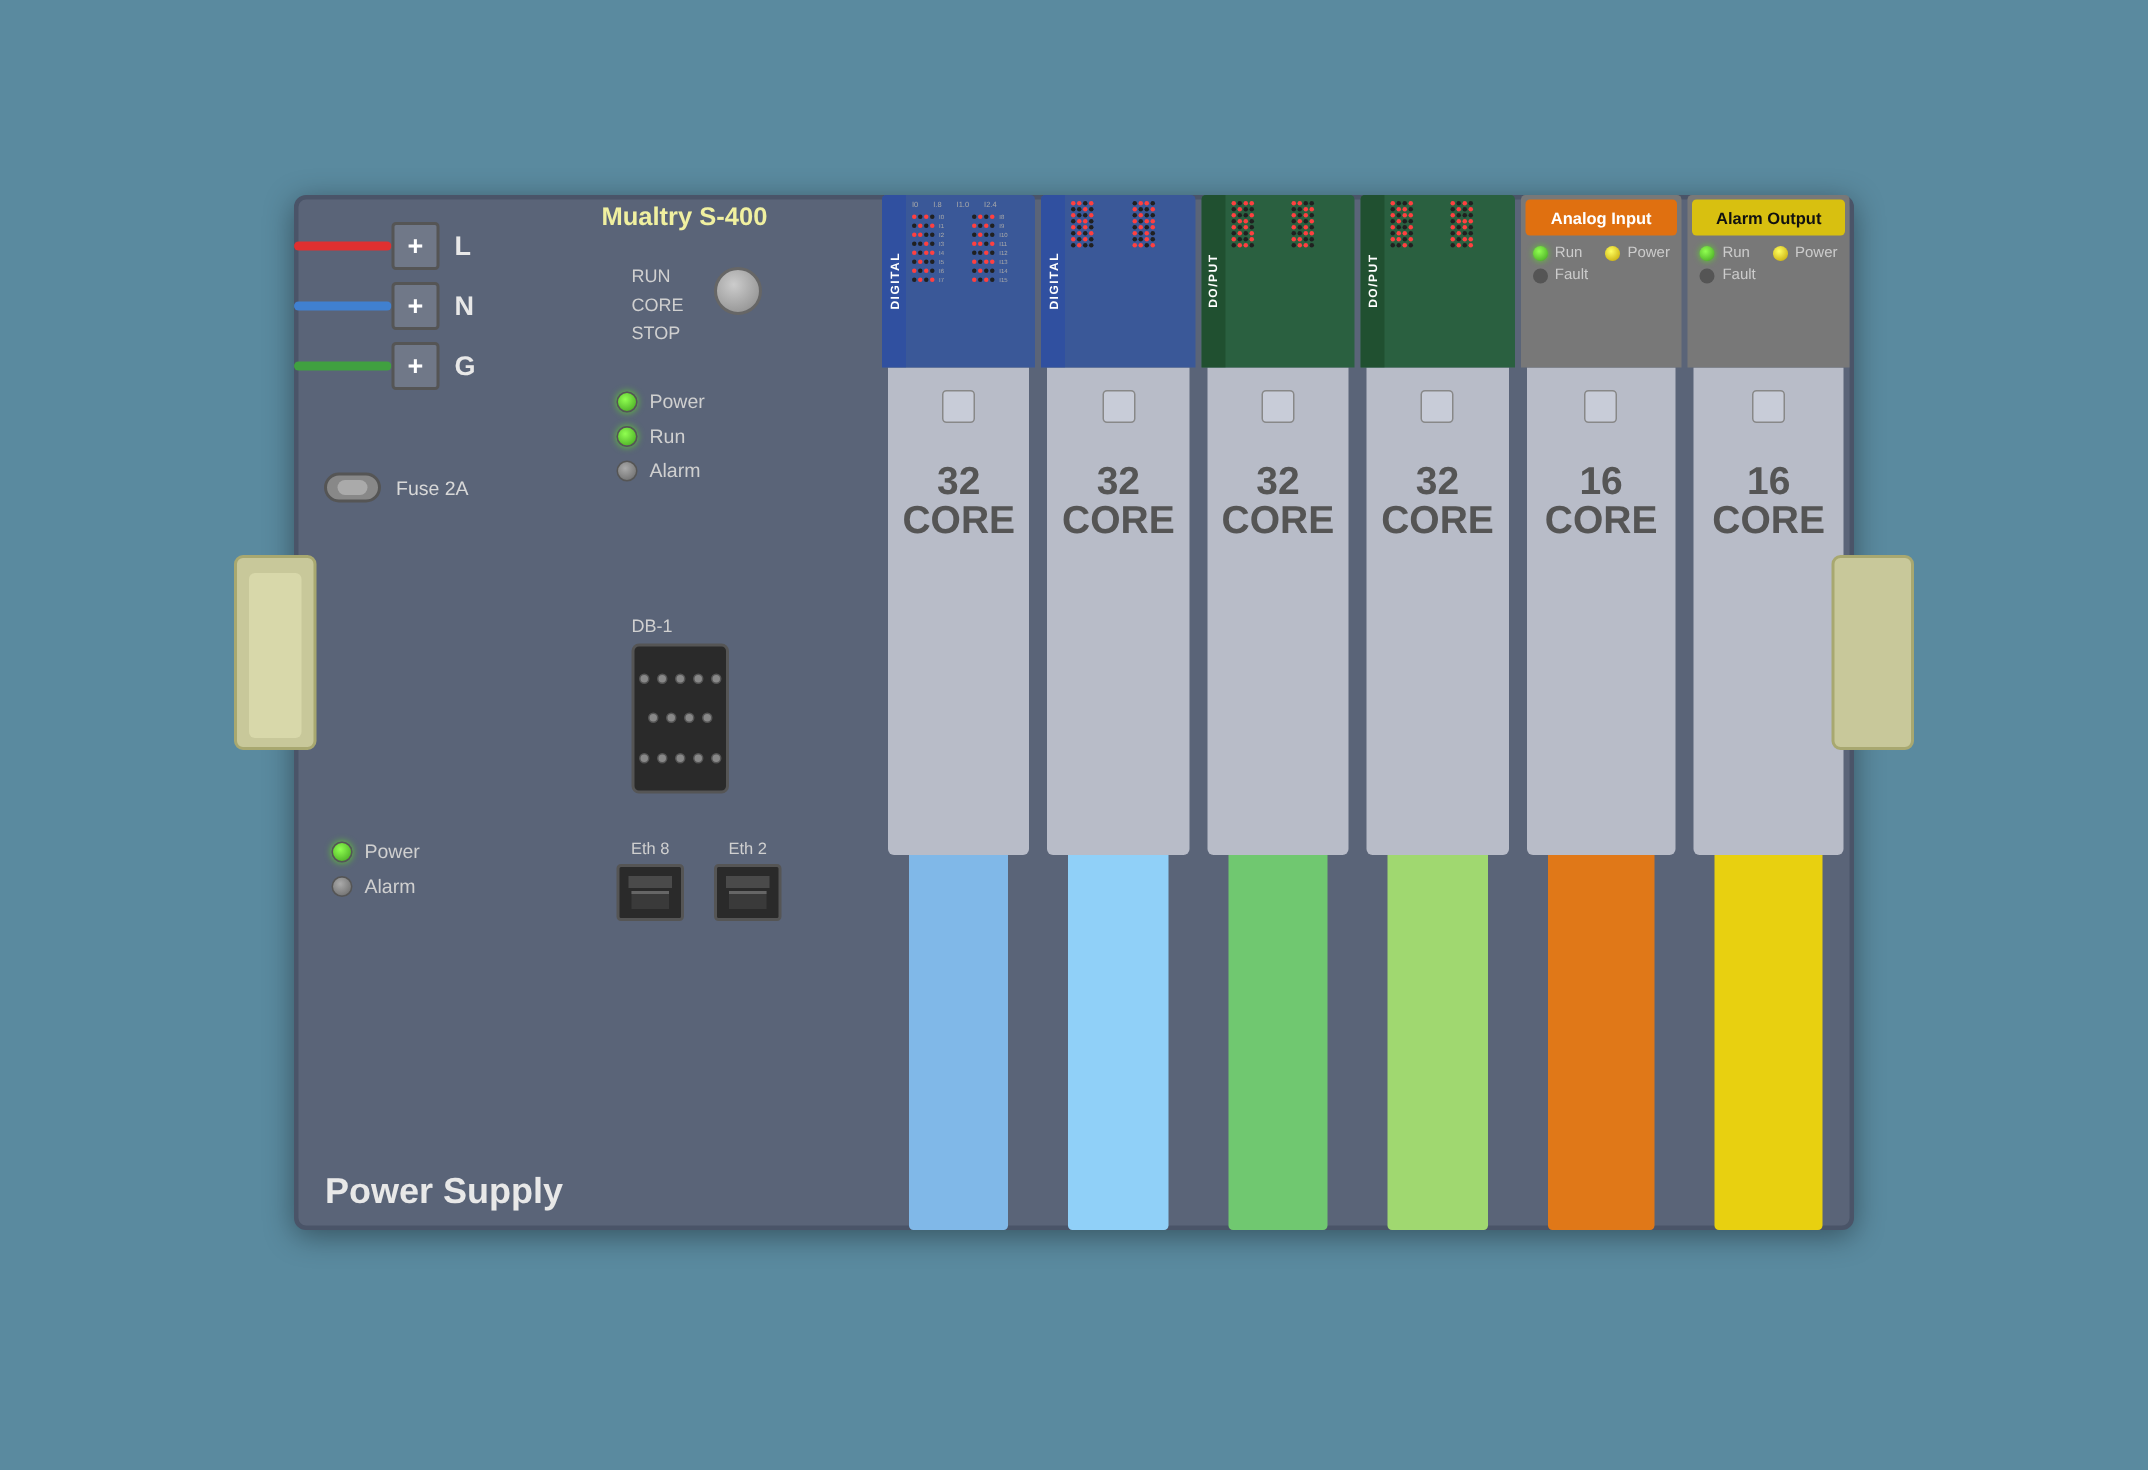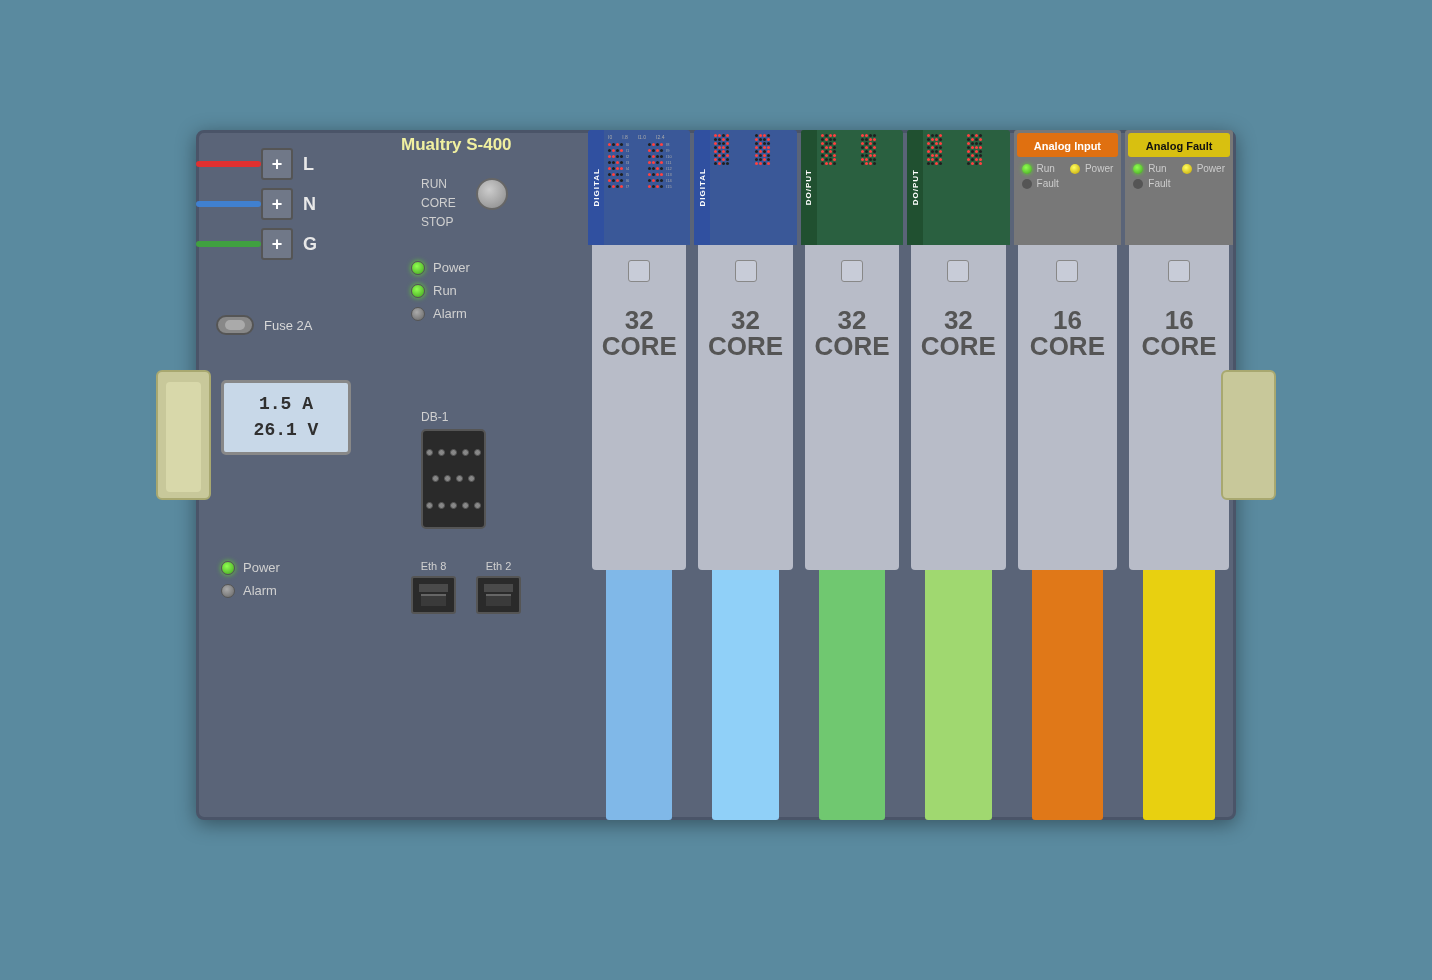--- a/index.html
+++ b/index.html
@@ -401,36 +401,35 @@
     <div class="wire-line green"></div>
     <div class="terminal-block"></div>
     <span class="wire-label">G</span>
   </div>
 
   <div class="fuse-section">
     <div class="fuse-icon"></div>
     <span class="fuse-label">Fuse 2A</span>
   </div>
 
-  <div class="display-box">
-    <div class="display-text">1.5 A</div>
-    <div class="display-text">26.1 V</div>
-  </div>
 
   <div class="ps-leds">
     <div class="led-row">
       <div class="led green"></div>
       <span class="led-label">Power</span>
     </div>
     <div class="led-row">
       <div class="led gray"></div>
       <span class="led-label">Alarm</span>
     </div>
   </div>
 
+  <div class="ps-title">
+    <span>Power Supply</span>
+  </div>
 
   <div class="plc-title">
     <span>Mualtry S-400</span>
   </div>
 
   <div class="mode-labels">
     <div class="mode-label">RUN</div>
     <div class="mode-label">CORE</div>
     <div class="mode-label">STOP</div>
   </div>
@@ -1008,21 +1007,21 @@
       <div style="flex:1; background:#b8bcc8; margin:0 4px; border-radius:0 0 4px 4px; display:flex; flex-direction:column; align-items:center; padding-top:15px;">
         <div style="width:22px;height:22px;background:#c8ccd8;border-radius:3px;border:1px solid #888;"></div>
         <div style="font-size:26px;font-weight:bold;color:#555;text-align:center;margin-top:25px;line-height:1;">16<br>CORE</div>
       </div>
       <div style="height:250px; margin:0 18px; background:#e07818; border-radius:0 0 3px 3px;"></div>
     </div>
 
     <div style="flex:1; display:flex; flex-direction:column;">
       <div style="height:115px; background:#787878; border-radius:3px 3px 0 0; position:relative; overflow:hidden;">
         <div style="background:#d8c010; border-radius:3px; margin:3px; padding:3px 5px; text-align:center;">
-          <span style="color:#111; font-size:11px; font-weight:bold;">Analog Fault</span>
+          <span style="color:#111; font-size:11px; font-weight:bold;">Alarm Output</span>
         </div>
         <div style="padding: 3px 8px;">
           <div style="display:flex;align-items:center;gap:5px;margin-bottom:4px;">
             <div style="width:10px;height:10px;border-radius:50%;background:radial-gradient(circle at 40% 35%, #90ff50, #40a020);box-shadow:0 0 4px #60d030;"></div>
             <span style="color:#ccc;font-size:10px;">Run</span>
             <div style="margin-left:10px;width:10px;height:10px;border-radius:50%;background:radial-gradient(circle at 40% 35%, #ffff60, #c0a000);"></div>
             <span style="color:#ccc;font-size:10px;">Power</span>
           </div>
           <div style="display:flex;align-items:center;gap:5px;">
             <div style="width:10px;height:10px;border-radius:50%;background:#555;"></div>

